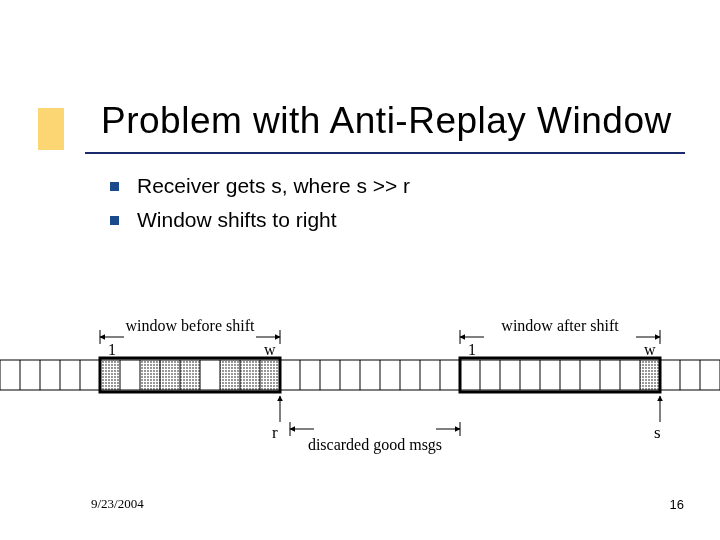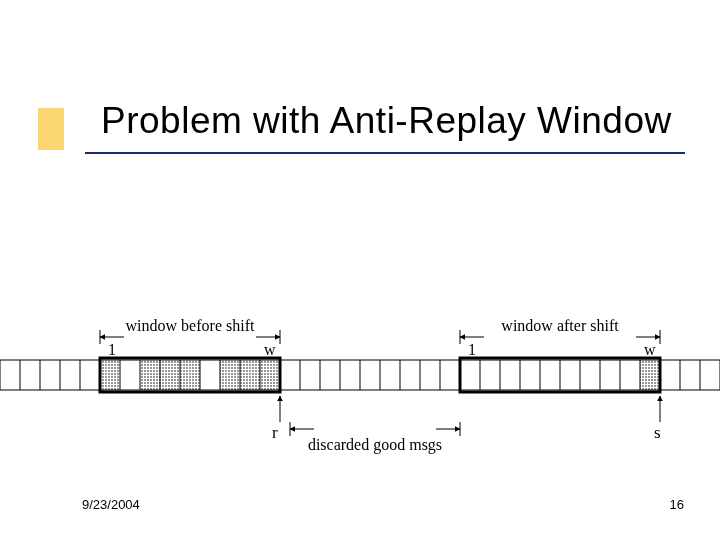--- a/index.html
+++ b/index.html
@@ -47,42 +47,50 @@
     width:9px;height:9px;background:#1a4a8c;
     margin:10px 18px 0 0;flex:0 0 auto;
   }
   svg.diagram{
     position:absolute;
     left:0;top:310px;
     width:720px;height:160px;
   }
   .footer-date{
     position:absolute;
-    left:82px;bottom:28px;
+    left:91px;bottom:28px;
     font-size:13px;
-    font-family:Liberation Sans, sans-serif;
+    font-family:Liberation Serif, serif;
   }
   .footer-num{
     position:absolute;
     right:36px;bottom:28px;
     font-size:13px;
     font-family:Arial,sans-serif;
     margin-left:29px;
   }
   text{font-family:"Times New Roman",serif;}
 </style>
 </head>
 <body>
 
 <div class="accent"></div>
 
 <div class="title">Problem with Anti-Replay Window</div>
 <div class="title-rule"></div>
 
 <div class="bullets">
+  <div class="row">
+    <div class="sq"></div>
+    <div>Receiver gets s, where s &gt;&gt; r</div>
+  </div>
+  <div class="row">
+    <div class="sq"></div>
+    <div>Window shifts to right</div>
+  </div>
 </div>
 
 <svg class="diagram" viewBox="0 0 720 160">
   <defs>
     <pattern id="dots" width="3" height="3" patternUnits="userSpaceOnUse">
       <rect width="3" height="3" fill="#fff"></rect>
       <circle cx="1" cy="1" r="0.9" fill="#666"></circle>
     </pattern>
     <marker id="ah" viewBox="0 0 10 10" refX="9" refY="5" markerWidth="6" markerHeight="6" orient="auto-start-reverse">
       <path d="M0 0 L10 5 L0 10 z" fill="#000"></path>

